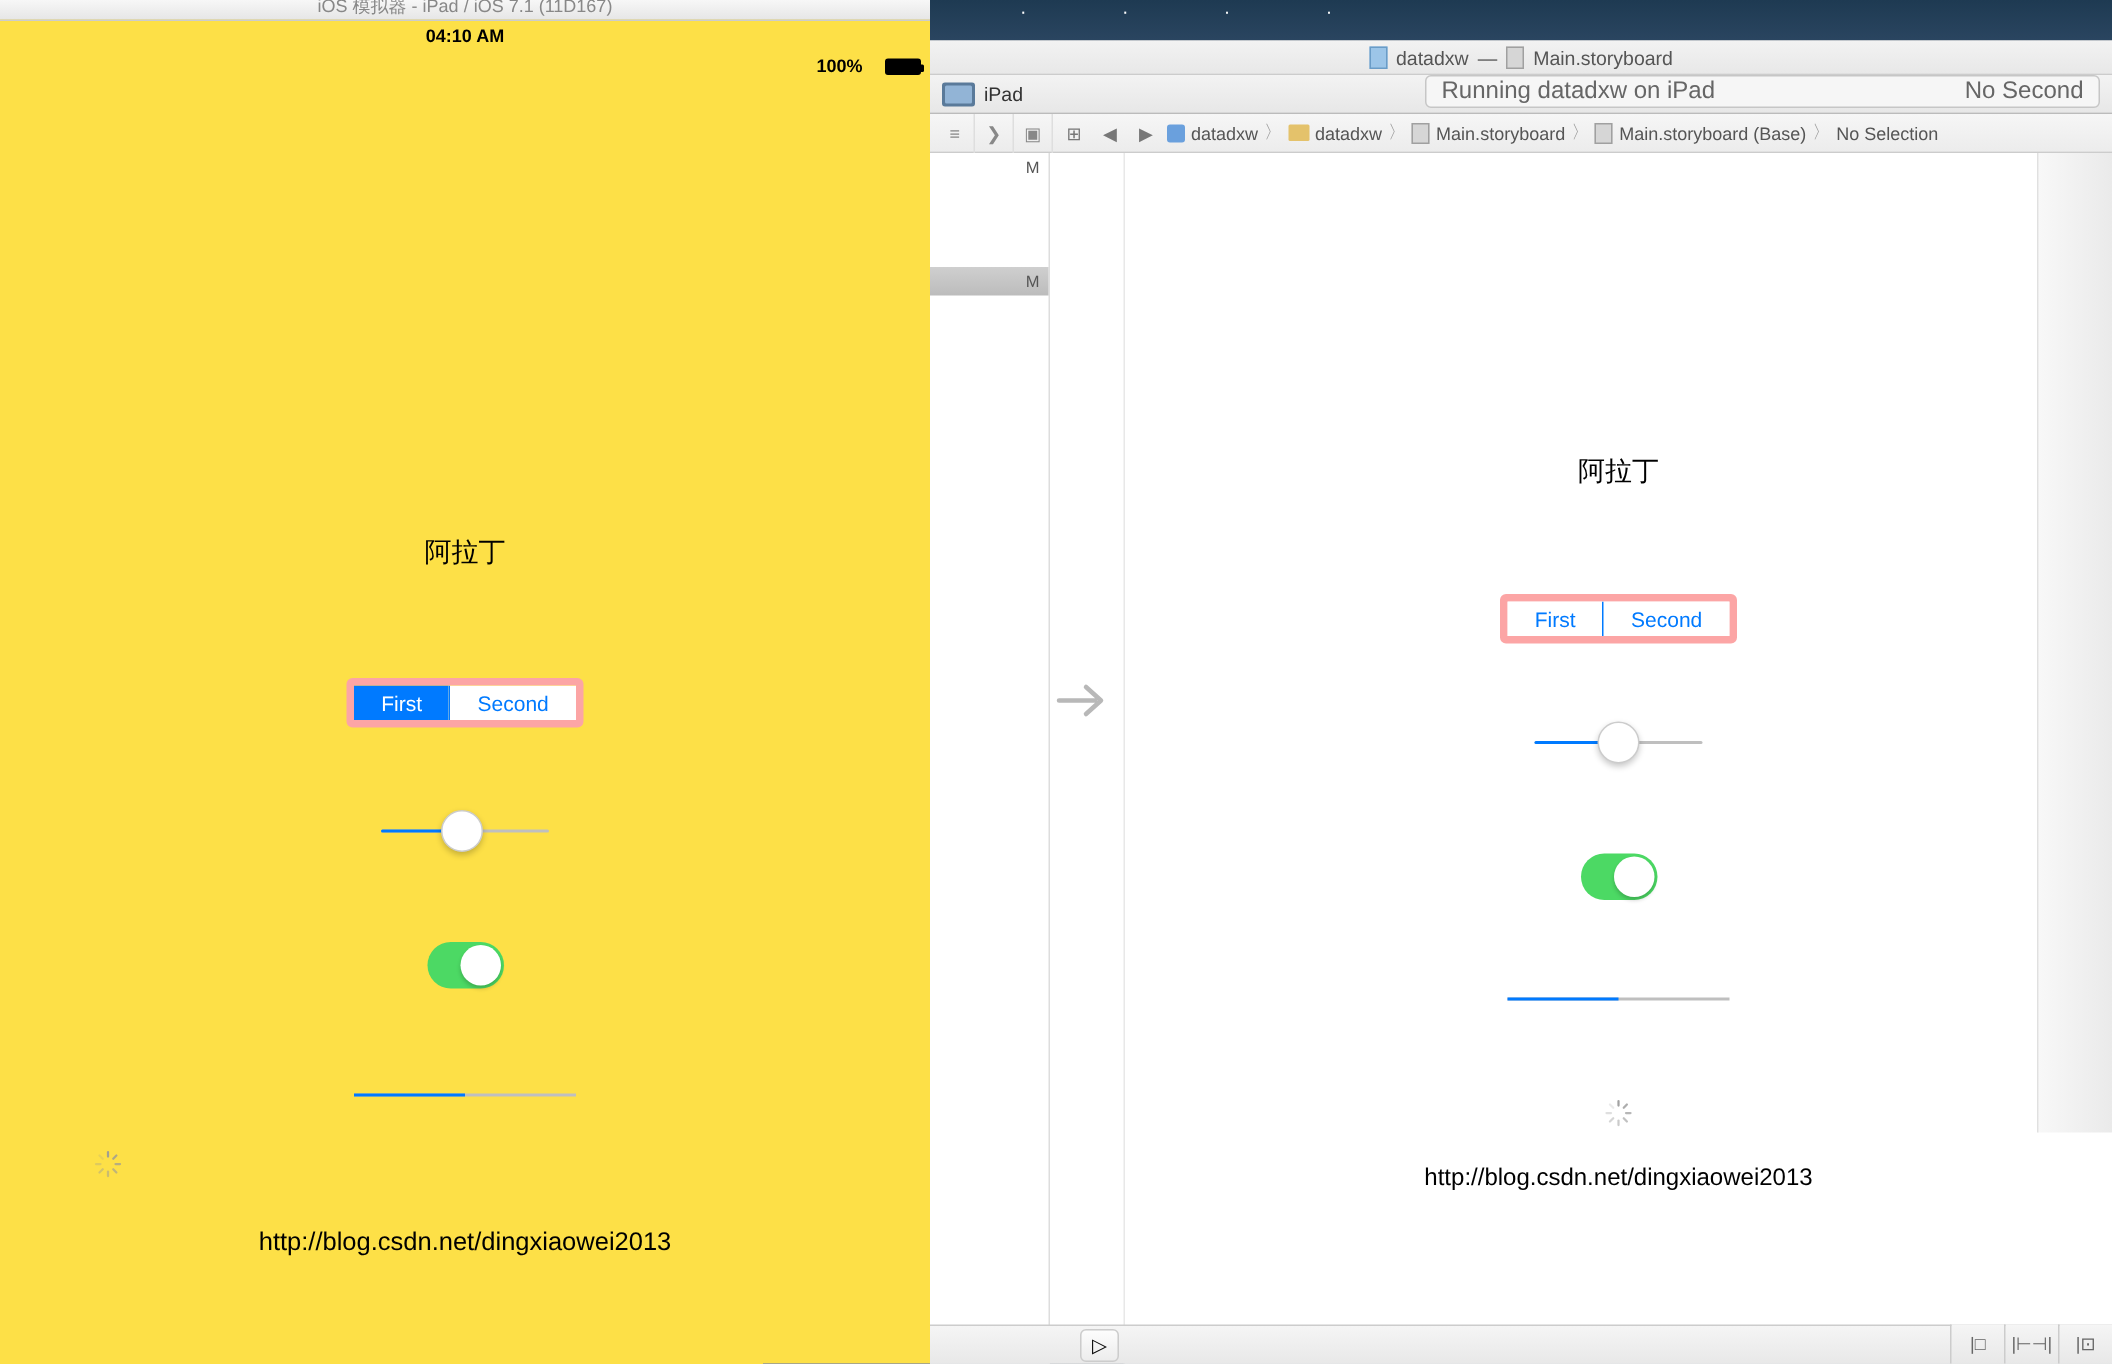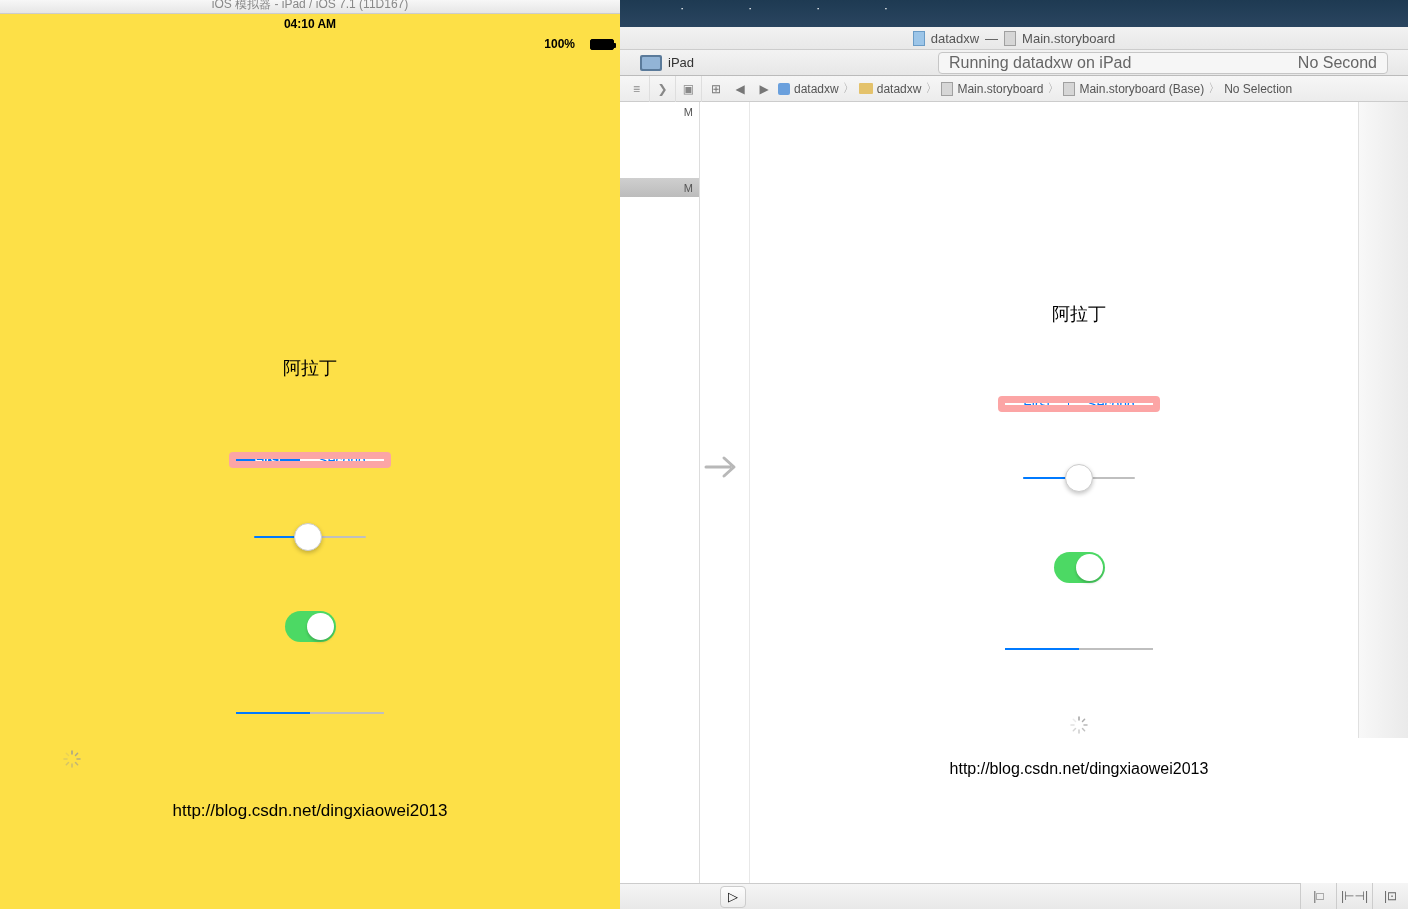--- a/index.html
+++ b/index.html
@@ -91,24 +91,24 @@
       align-items: center;
       padding-top: 322px;
     }
     .sim-label {
       font-size: 18px;
       color: #000;
       margin-bottom: 72px;
     }
     .seg {
       display: flex;
-      border: 7px solid #fca5a5;
+      border: 5px solid #fca5a5;
       border-radius: 4px;
       overflow: hidden;
-      height: 16px;
+      height: 33px;
       margin-bottom: 55px;
       text-align: center;
     }
     .seg-item {
       padding: 0 18px;
       display: flex;
       align-items: center;
       font-size: 14px;
       background: #fff;
       color: #007aff;
@@ -224,22 +224,21 @@
       background: #9cc5e8;
       border: 1px solid #6a9cc7;
       position: relative;
     }
     .tiny-doc-icon.gray { background:#d6d6d6; border-color:#a0a0a0; }
     .xcode-toolbar-row {
       height: 26px;
       background: linear-gradient(#f3f3f3, #e7e7e7);
       border-bottom: 1px solid #bbb;
       display: flex;
-      align-items: center;
-      padding: 0 20px;
+      padding: 0 8px;
       gap: 8px;
     }
     .ipad-target {
       display:flex;
       align-items:center;
       gap:6px;
       font-size:13px;
       color:#333;
     }
     .ipad-icon {

